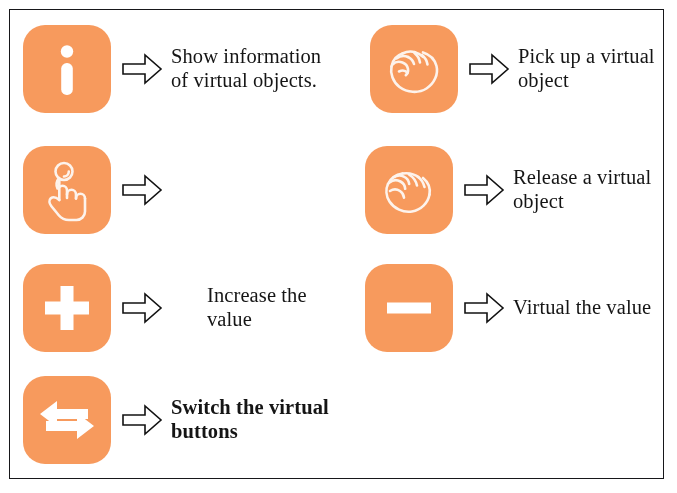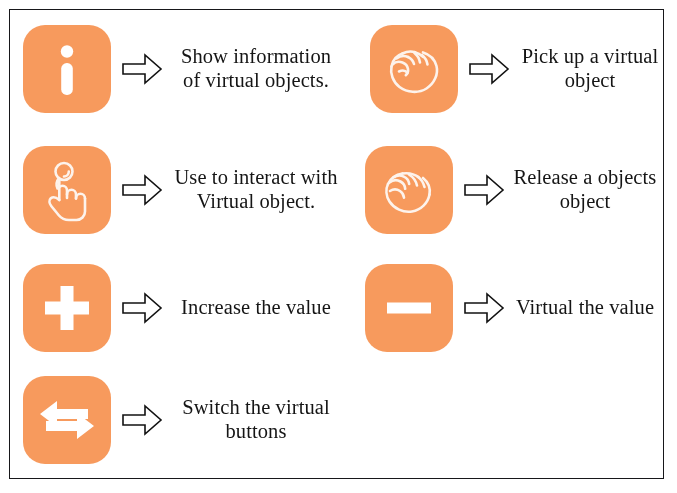--- a/index.html
+++ b/index.html
@@ -18,21 +18,20 @@
     box-sizing:border-box;
   }
   .legend-grid{
     position:relative;
     width:100%;height:100%;
   }
   .legend-row{
     position:absolute;
     display:flex;
     align-items:center;
-    text-align:center;
   }
   .tile{
     width:88px;height:88px;
     border-radius:22px;
     background:#f79a5d;
     flex:0 0 auto;
     position:relative;
     display:flex;
     align-items:center;
     justify-content:center;
@@ -53,24 +52,24 @@
     letter-spacing:0.1px;
     white-space:pre-line;
   }
   
   .row-info    { left:13px;  top:15px;  width:318px; }
   .row-pickup  { left:360px; top:15px;  width:292px; }
   .row-touch   { left:13px;  top:136px; width:318px; }
   .row-release { left:355px; top:136px; width:292px; }
   .row-plus    { left:13px;  top:254px; width:318px; }
   .row-minus   { left:355px; top:254px; width:292px; }
-  .row-switch  { left:13px;  top:366px; width:318px; }
+  .row-switch  { left:13px;  top:366px; width:318px;font-weight:bold; }
 
   .cap-narrow{ max-width:180px; }
-  .cap-wide{ max-width:200px; }
+  .cap-wide{ max-width:200px;margin-left:36px; }
 </style>
 </head>
 <body>
 
 <div class="legend-frame">
   <div class="legend-grid">
 
     <div class="legend-row row-info">
       <div class="tile">
         <span>
@@ -135,21 +134,20 @@
               <path d="M41 30.5 C43.6 30.5 45.8 28.3 45.8 25.6"></path>
             </g>
           </svg>
         </span>
       </div>
       <div class="arrow">
         <svg width="42" height="34" viewBox="0 0 42 34">
           <path d="M2 12 H24 V3 L40 17 L24 31 V22 H2 Z" fill="#ffffff" stroke="#121212" stroke-width="1.6"></path>
         </svg>
       </div>
-      <div class="caption cap-narrow">Use to interact with Virtual object.</div>
     </div>
 
     <div class="legend-row row-release">
       <div class="tile">
         <span>
           <svg width="88" height="88" viewBox="0 0 88 88">
             <g fill="none" stroke="#fdf3ec" stroke-width="2.6" stroke-linecap="round" stroke-linejoin="round">
               <path d="M23 38 C20.5 43 21 50 24.5 55.5 C29 62.5 38 67 47 65.5
                        C56 64 63 57 64.5 48.5"></path>
               <path d="M64.5 48.5 C65.5 42.5 63 36 58 32"></path>
@@ -162,21 +160,21 @@
               <path d="M52.5 30.5 C56 33 58.5 36.8 59.5 41"></path>
             </g>
           </svg>
         </span>
       </div>
       <div class="arrow">
         <svg width="42" height="34" viewBox="0 0 42 34">
           <path d="M2 12 H24 V3 L40 17 L24 31 V22 H2 Z" fill="#ffffff" stroke="#121212" stroke-width="1.6"></path>
         </svg>
       </div>
-      <div class="caption cap-narrow">Release a objects object</div>
+      <div class="caption cap-narrow">Release a virtual object</div>
     </div>
 
     <div class="legend-row row-plus">
       <div class="tile">
         <span>
           <svg width="88" height="88" viewBox="0 0 88 88">
             <path d="M37.5 22 H50.5 V37.5 H66 V50.5 H50.5 V66 H37.5 V50.5 H22 V37.5 H37.5 Z" fill="#ffffff"></path>
           </svg>
         </span>
       </div>

